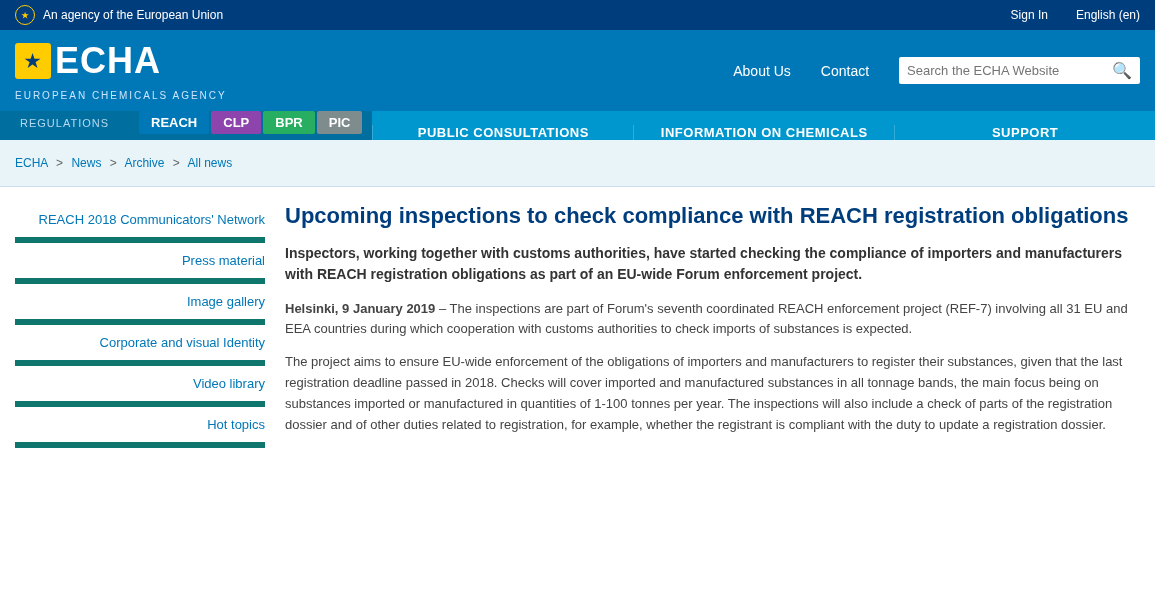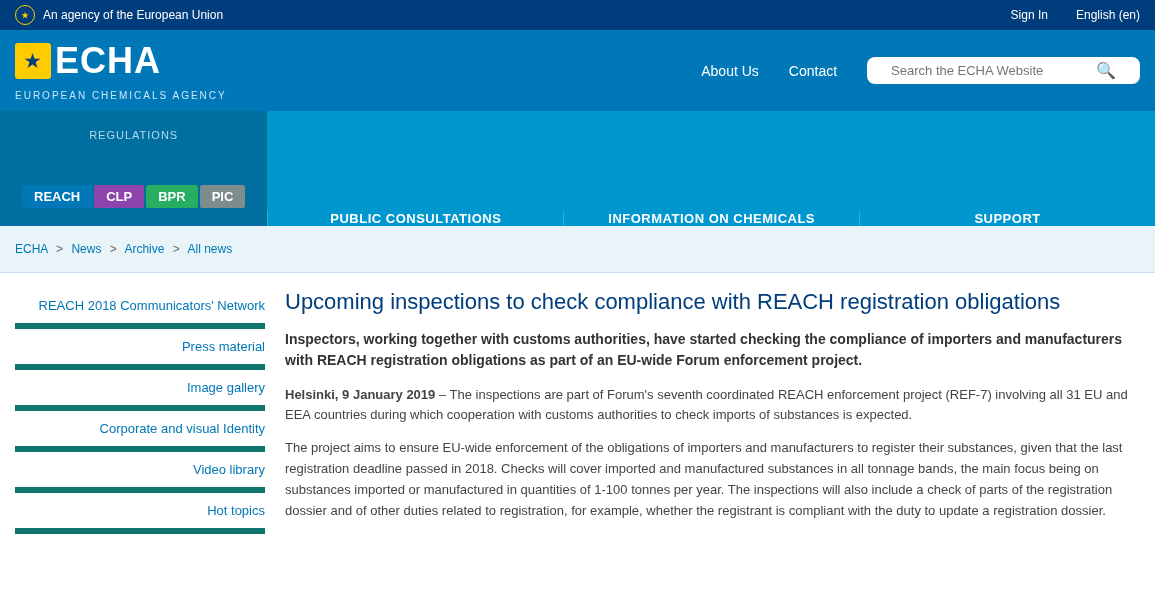--- a/index.html
+++ b/index.html
@@ -58,44 +58,43 @@
       color: #cce5ff;
       letter-spacing: 2px;
       margin-top: 8px;
       text-transform: uppercase;
     }
     .header-nav { display: flex; align-items: center; gap: 30px; }
     .header-nav a { color: #fff; text-decoration: none; font-size: 14px; }
     .search-box {
       display: flex; align-items: center;
       background: #fff;
-      border-radius: 8px;
-      padding: 4px 24px;
+      border-radius: 2px;
+      padding: 4px 8px;
       gap: 5px;
     }
     .search-box input {
       border: none; outline: none;
       font-size: 13px;
       color: #999;
       width: 200px;
     }
     .search-icon { color: #0077b6; font-size: 16px; cursor: pointer; }
 
     
     .main-nav {
       background: #0097ce;
       display: flex;
       align-items: stretch;
     }
     .nav-regulations {
       background: #006fa0;
-      padding: 12px;
-      display: flex;
-      flex-direction: column;
-      gap: 40px;
+      padding: 0;
+      display: flex;
+      flex-direction: row;
     }
     .nav-regulations-label {
       color: #b3d9f0;
       font-size: 11px;
       letter-spacing: 1px;
       text-align: center;
       padding: 6px 20px 4px;
       text-transform: uppercase;
     }
     .nav-reg-buttons {
@@ -172,21 +171,21 @@
       text-align: right;
     }
 
     
     .main-content {
       flex: 1;
     }
     .article-title {
       font-size: 22px;
       color: #003d7d;
-      font-weight: normal;
+      font-weight: bold;
       margin-bottom: 12px;
       line-height: 1.3;
     }
     .article-ref {
       font-size: 12px;
       color: #666;
       margin-bottom: 16px;
     }
     .article-lead {
       font-size: 14px;

